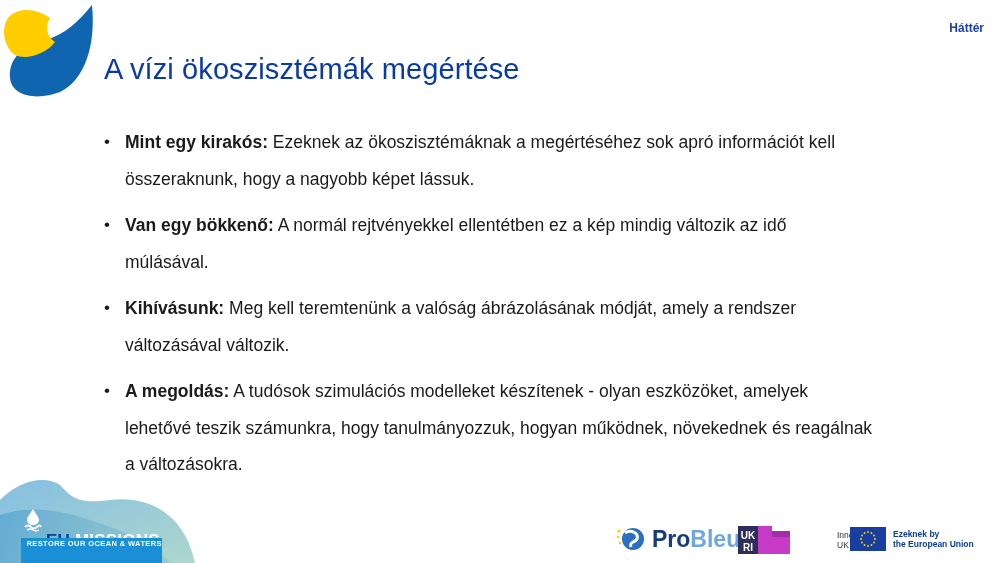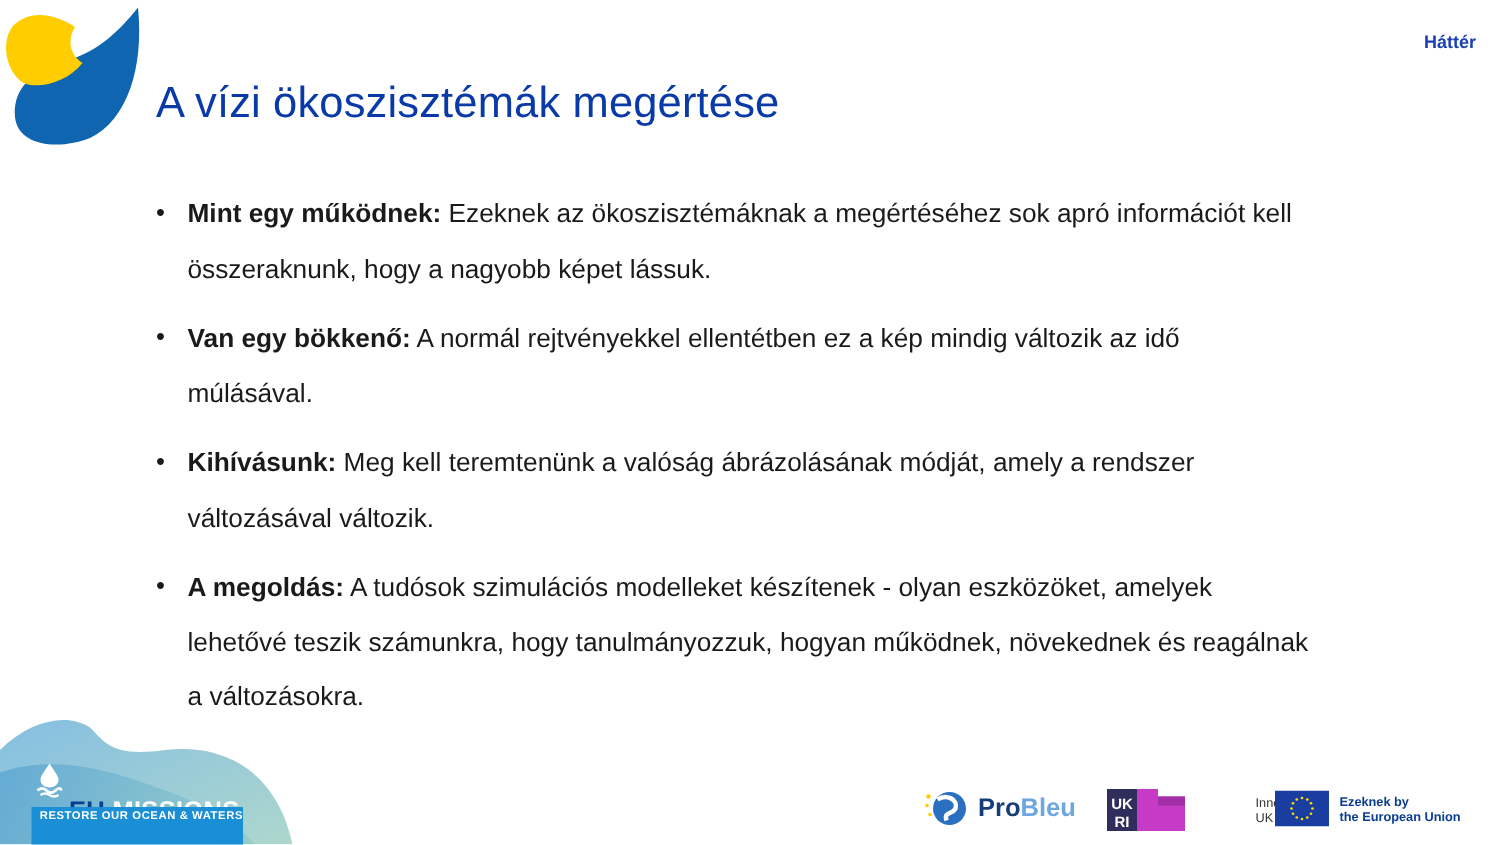--- a/index.html
+++ b/index.html
@@ -10,21 +10,21 @@
   .bullets { position:absolute; left:104px; top:124px; width:770px; list-style:none; margin:0; padding:0; }
   .bullet { position:relative; padding-left:21px; font-size:17.5px; line-height:36.5px; color:#1a1a1a; margin-bottom:10px; }
   .bullet .dot { position:absolute; left:0; top:0; font-size:17px; }
   .bullet b { font-weight:bold; }
   .eu-missions { position:absolute; left:0; top:470px; width:200px; height:93px; }
   .eu-text { position:absolute; left:46px; top:515px; font-size:17px; font-weight:bold; color:#fff; letter-spacing:0.2px;margin-top:16px; }
   .eu-text .eu { color:#0b3d91; }
   .eu-sub { position:absolute; left:21px; top:538px; width:141px; height:28px; background:#1a8fd6; color:#fff; font-size:7.5px; font-weight:bold; line-height:11px; text-align:right; letter-spacing:0.4px; }
   .drop { position:absolute; left:24px; top:508px; }
   .probleu { position:absolute; left:615px; top:525px; display:flex; align-items:center; }
-  .probleu-name { font-size:17px; font-weight:bold; color:#173c7a; margin-left:5px; }
+  .probleu-name { font-size:23px; font-weight:bold; color:#173c7a; margin-left:5px; }
   .probleu-name .bleu { color:#6ea6e0; }
   .ukri { position:absolute; left:738px; top:526px; display:flex; align-items:center;gap:40px; }
   .ukri-text { font-size:8.5px; color:#333; margin-left:7px; line-height:10px; font-weight:normal; }
   .eu-flag-wrap { position:absolute; left:850px; top:527px; display:flex; align-items:center; }
   .eu-funded { font-size:8.5px; color:#0b3d91; font-weight:bold; margin-left:7px; line-height:10.5px; }
 </style>
 </head>
 <body>
 
 <svg class="logo-top" viewBox="0 0 100 100">
@@ -32,21 +32,21 @@
   <path d="M8 18 C 20 5, 38 10, 50 18 C 45 26, 46 36, 55 42 C 45 55, 25 60, 15 55 C 5 48, 0 30, 8 18 Z" fill="#ffcd00"></path>
 </svg>
 
 <div class="section-tag">Háttér</div>
 
 <h1 class="title">A vízi ökoszisztémák megértése</h1>
 
 <ul class="bullets">
   <li class="bullet">
     <span class="dot">•</span>
-    <b>Mint egy működnek:</b><span> Ezeknek az ökoszisztémáknak a megértéséhez sok apró információt kell összeraknunk, hogy a nagyobb képet lássuk.</span>
+    <b>Mint egy kirakós:</b><span> Ezeknek az ökoszisztémáknak a megértéséhez sok apró információt kell összeraknunk, hogy a nagyobb képet lássuk.</span>
   </li>
   <li class="bullet">
     <span class="dot">•</span>
     <b>Van egy bökkenő:</b><span> A normál rejtvényekkel ellentétben ez a kép mindig változik az idő múlásával.</span>
   </li>
   <li class="bullet">
     <span class="dot">•</span>
     <b>Kihívásunk:</b><span> Meg kell teremtenünk a valóság ábrázolásának módját, amely a rendszer változásával változik.</span>
   </li>
   <li class="bullet">

